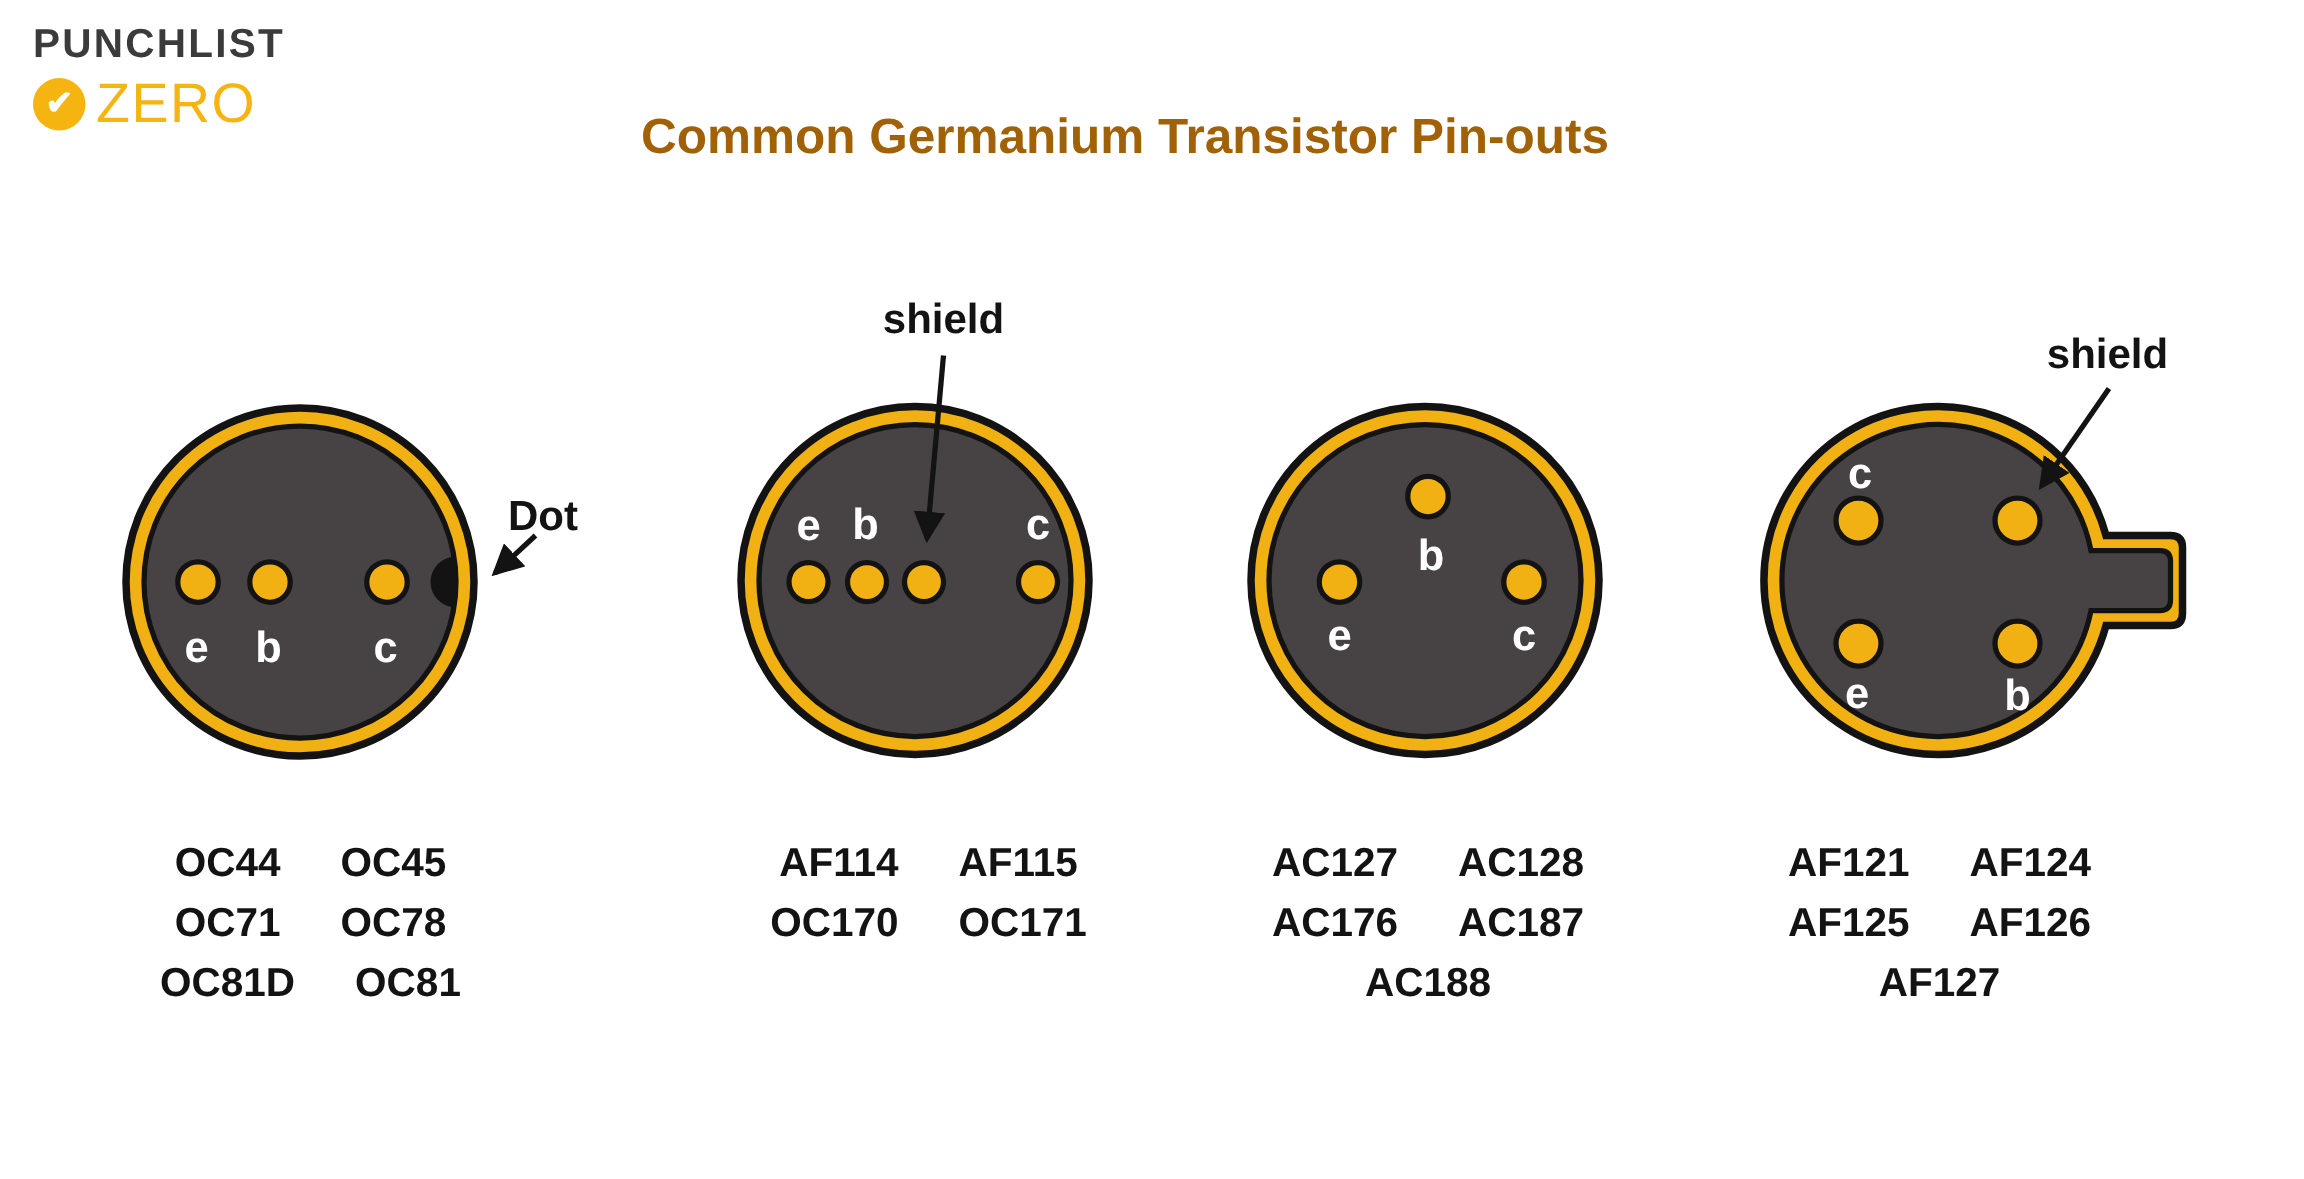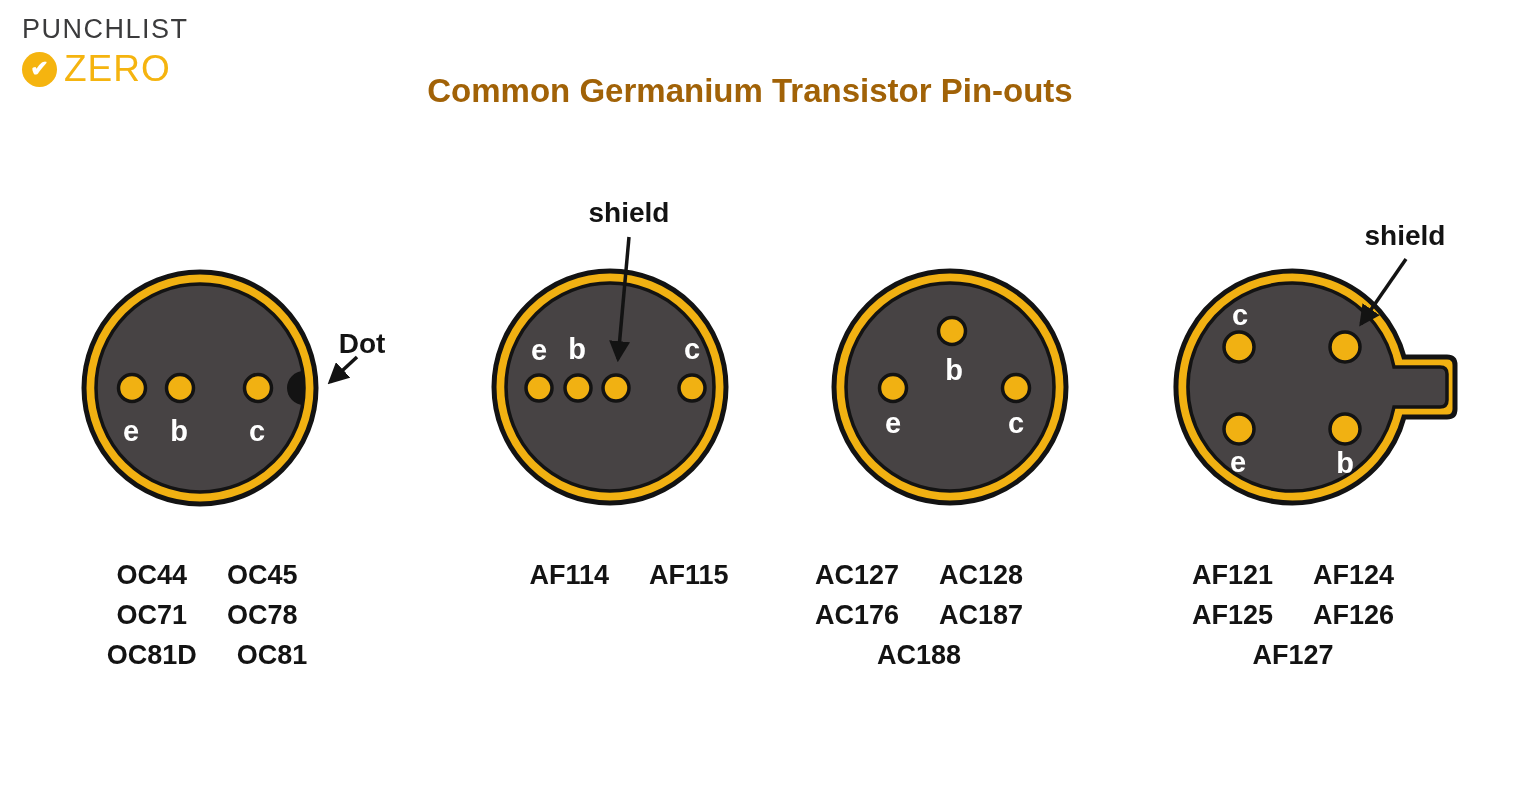--- a/index.html
+++ b/index.html
@@ -2,21 +2,21 @@
 <html><head>
 <meta charset="utf-8">
 <style>
   html,body{margin:0;padding:0;background:#ffffff;}
   .page{
     position:relative;width:1536px;height:786px;background:#ffffff;
     font-family:"Liberation Sans",sans-serif;overflow:hidden;
   }
   
   .logo{position:absolute;left:22px;top:14px;}
-  .logo-top{font-size:27px;font-weight:400;color:#3b3b3c;letter-spacing:1.5px;}
+  .logo-top{font-size:27px;font-weight:700;color:#3b3b3c;letter-spacing:1.5px;}
   .logo-row{display:flex;align-items:center;margin-top:3px;}
   .logo-check{
     width:35px;height:35px;border-radius:50%;background:#f5b40f;color:#ffffff;
     display:flex;align-items:center;justify-content:center;font-size:22px;font-weight:bold;
   }
   .logo-zero{font-size:37px;font-weight:normal;color:#f5b40f;margin-left:7px;letter-spacing:1px;}
   
   .title{
     position:absolute;top:71px;left:0;width:1500px;margin:0;text-align:center;
     font-size:33px;font-weight:bold;color:#a16207;line-height:40px;
@@ -118,28 +118,32 @@
     <div class="parts-row">
       <span>OC71</span>
       <span>OC78</span>
     </div>
     <div class="parts-row">
       <span>OC81D</span>
       <span>OC81</span>
     </div>
   </div>
 
-  <div class="parts" style="left:474px">
+  <div class="parts" style="left:464px">
     <div class="parts-row">
       <span>AF114</span>
       <span>AF115</span>
     </div>
+    <div class="parts-row">
+      <span>OC170</span>
+      <span>OC171</span>
+    </div>
   </div>
 
-  <div class="parts" style="left:764px">
+  <div class="parts" style="left:797px">
     <div class="parts-row">
       <span>AC127</span>
       <span>AC128</span>
     </div>
     <div class="parts-row">
       <span>AC176</span>
       <span>AC187</span>
     </div>
     <div class="parts-row">
       <span>AC188</span>

